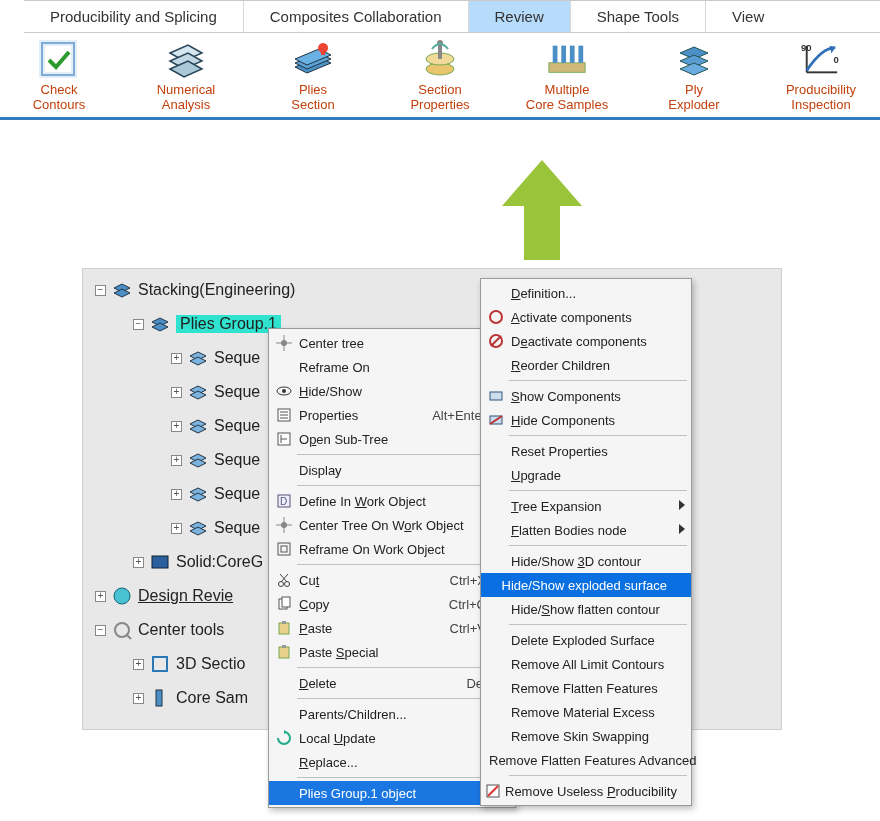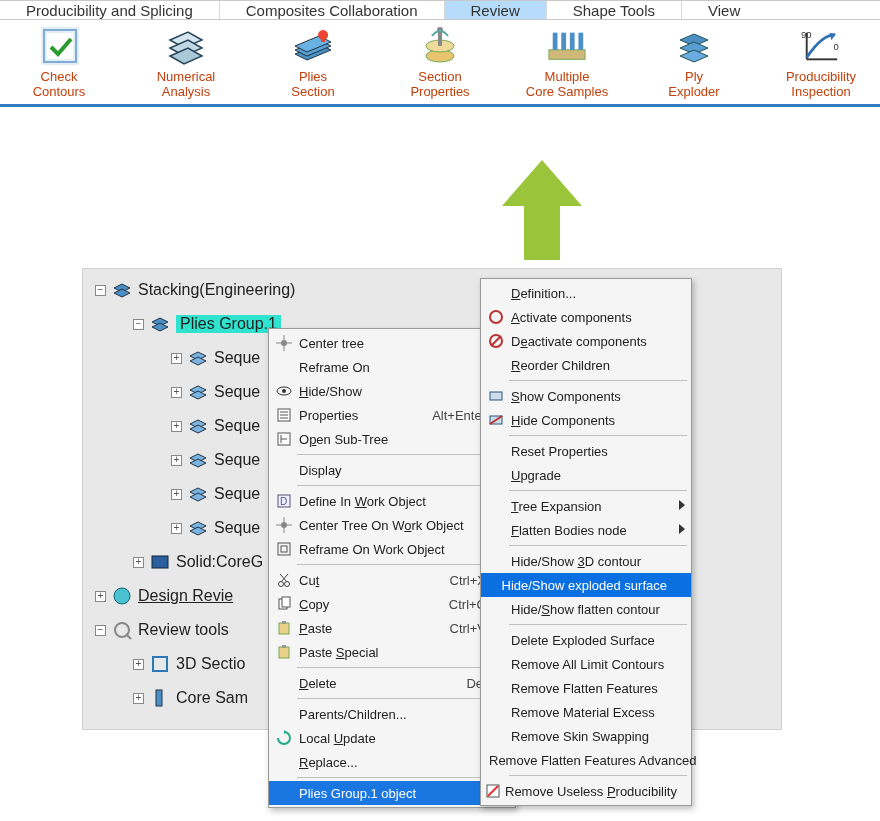--- a/index.html
+++ b/index.html
@@ -14,21 +14,22 @@
     color: #222;
   }
 
   
   .tabstrip {
     display: flex;
     align-items: stretch;
     border-top: 1px solid #c9c9c9;
     border-bottom: 1px solid #c9c9c9;
     background: #fff;
-    height: 20px;
+    height: 33px;
+    margin-left: 24px;
   }
   .tab {
     display: flex;
     align-items: center;
     justify-content: center;
     padding: 0 26px;
     font-size: 15px;
     color: #333;
     cursor: pointer;
     border-right: 1px solid #d8d8d8;
@@ -52,22 +53,23 @@
     display: flex;
     flex-direction: column;
     align-items: center;
     justify-content: flex-start;
     width: 110px;
     cursor: pointer;
     text-align: center;
   }
   .ribbon-btn .icon-slot {
     width: 40px; height: 40px;
-    display: flex; align-items: center; justify-content: flex-end;
+    display: flex; align-items: center; justify-content: flex-start;
     margin-bottom: 4px;
+    font-weight: bold;
   }
   .ribbon-btn .line1, .ribbon-btn .line2 {
     font-size: 13px;
     line-height: 1.15;
     color: #c2410c;
   }
 
   
   .big-arrow {
     position: absolute;
@@ -381,21 +383,21 @@
       </svg>
     <span class="tree-lbl underline">Design Revie</span>
   </div>
 
   <div class="tree-row ind0">
     <span class="expander">−</span>
     <svg class="icon16">
         <circle cx="10" cy="10" r="7" fill="none" stroke="#888" stroke-width="2"></circle>
         <line x1="14" y1="14" x2="19" y2="19" stroke="#888" stroke-width="2"></line>
       </svg>
-    <span class="tree-lbl">Review tools</span>
+    <span class="tree-lbl">Center tools</span>
   </div>
 
   <div class="tree-row ind1">
     <span class="expander">+</span>
     <svg class="icon16">
         <rect x="3" y="3" width="14" height="14" fill="none" stroke="#2a7ab8" stroke-width="2"></rect>
       </svg>
     <span class="tree-lbl">3D Sectio</span>
   </div>
 

